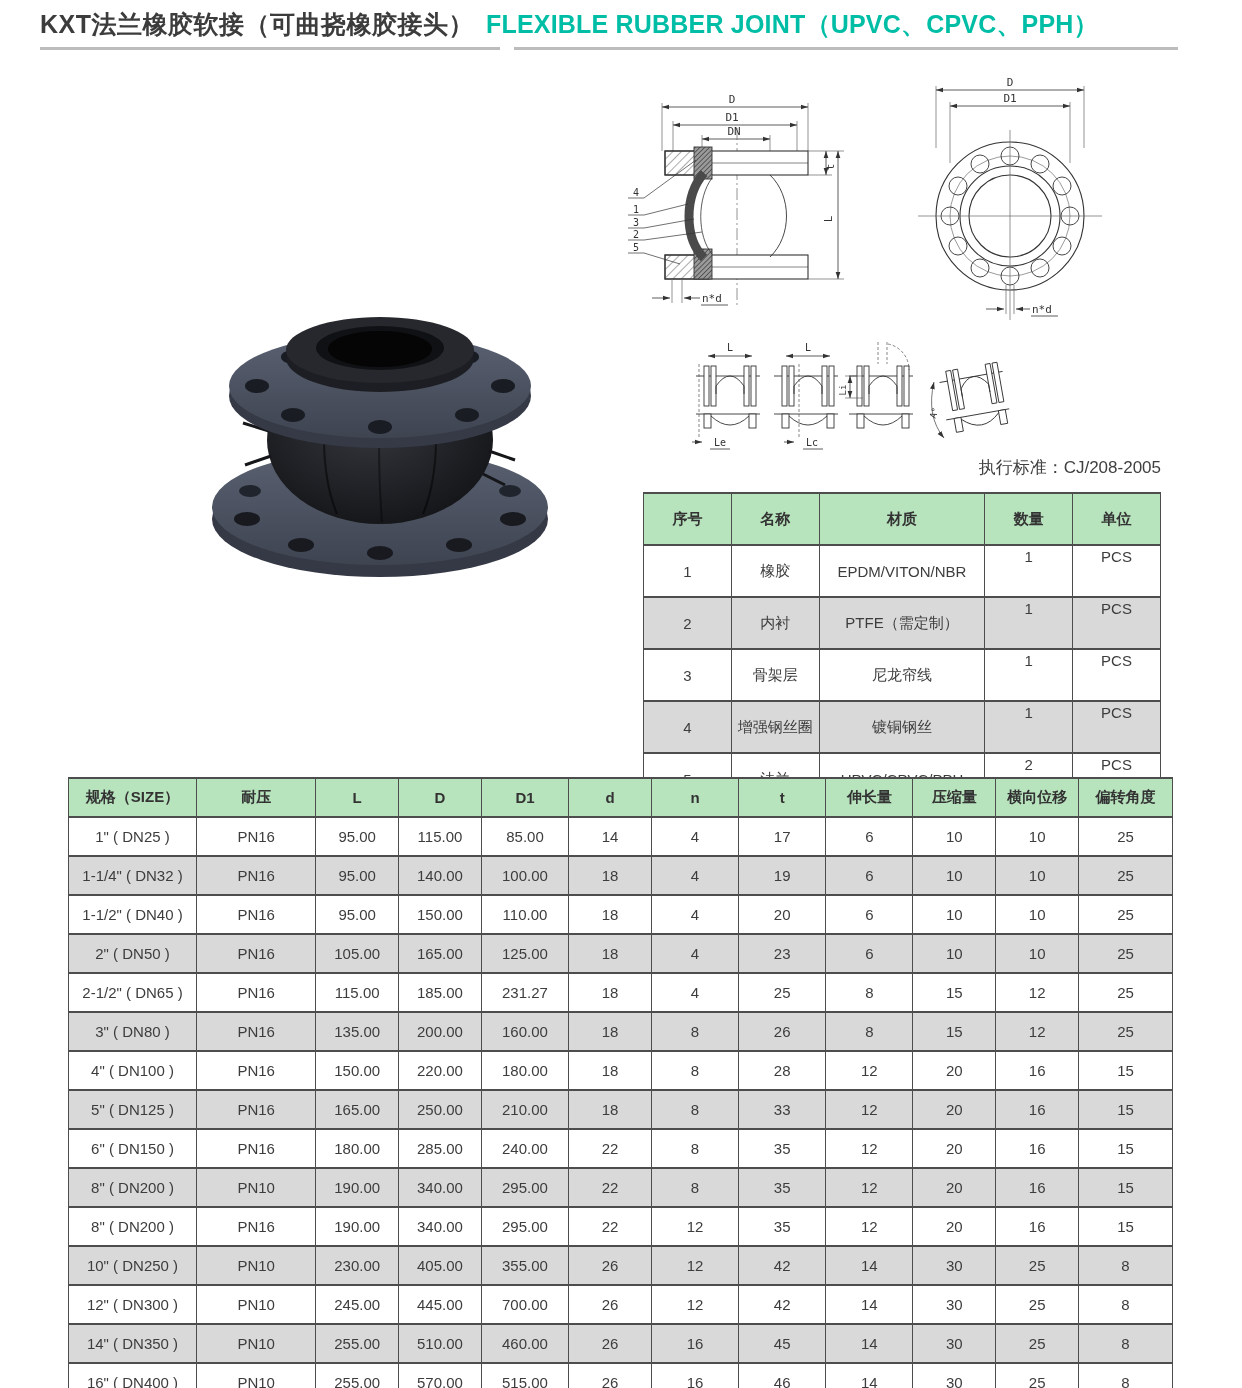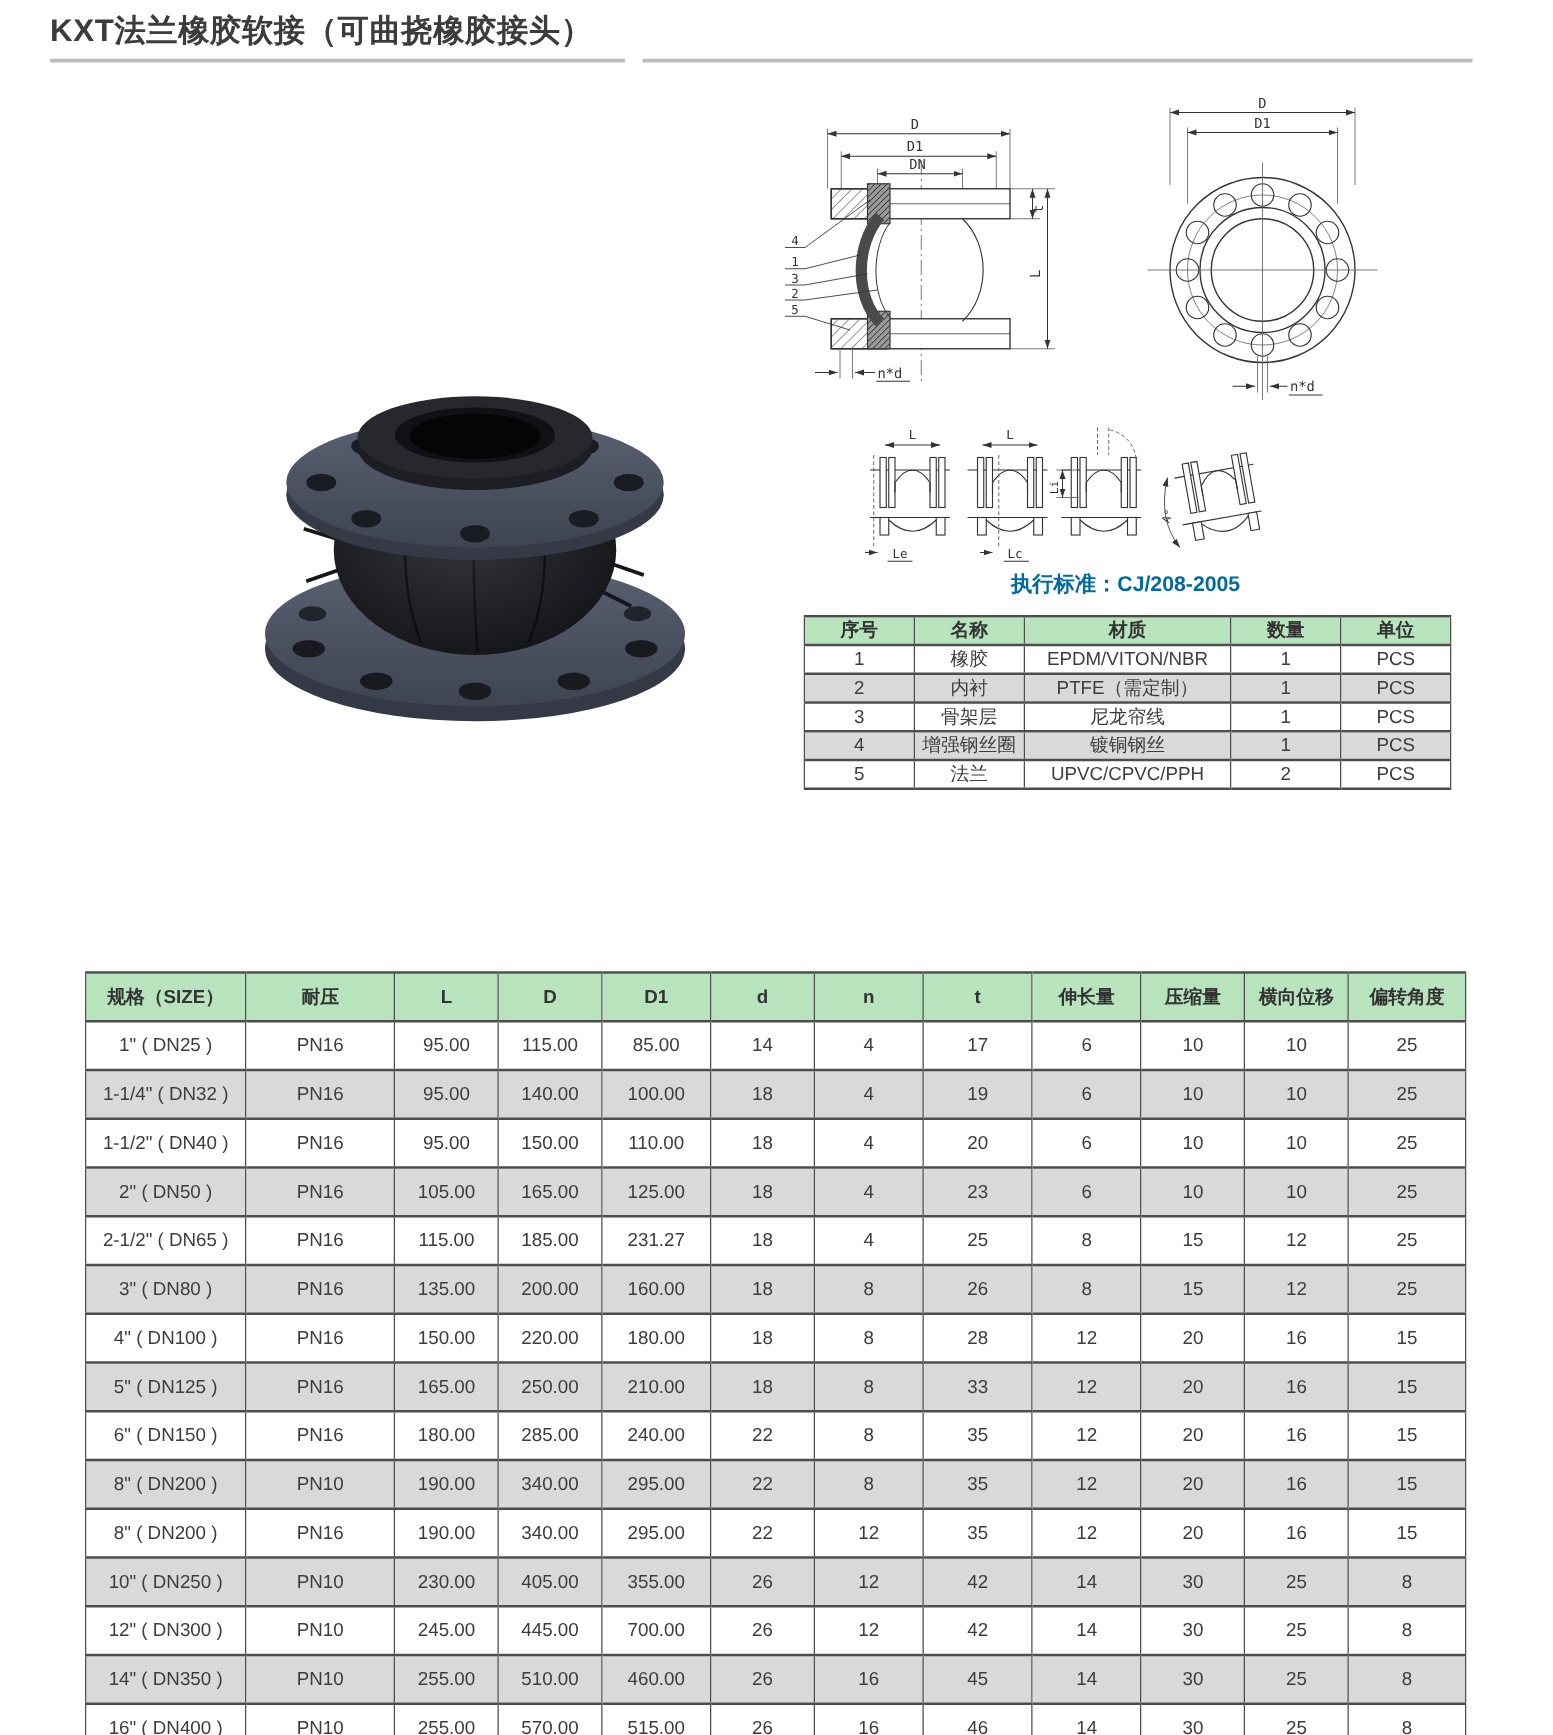--- a/index.html
+++ b/index.html
@@ -8,53 +8,54 @@
 
   
   .titles{position:absolute;left:40px;top:8px;display:flex;align-items:flex-end;white-space:nowrap;}
   .title-zh{font-size:25px;font-weight:bold;color:#3c3c3c;letter-spacing:.5px;}
   .title-en{font-size:25px;font-weight:bold;color:#00bea6;margin-left:12px;letter-spacing:.2px;}
   .rule{position:absolute;height:3px;background:#bcbcbc;top:47px;}
   .rule.left{left:40px;width:460px;}
   .rule.right{left:514px;width:664px;}
 
   
-  .std-note{position:absolute;left:640px;top:456px;width:521px;text-align:center;
-            font-size:17px;font-weight:bold;color:#0369a1;}
+  .std-note{position:absolute;left:640px;top:456px;width:521px;text-align:right;
+            font-size:17px;font-weight:normal;color:#404040;}
 
   
   table{border-collapse:collapse;table-layout:fixed;}
   th,td{border-left:1px solid #4d4d4d;border-right:1px solid #4d4d4d;
         border-top:2px solid #4d4d4d;border-bottom:2px solid #4d4d4d;
         text-align:center;vertical-align:middle;font-size:15px;color:#3d3d3d;
         overflow:hidden;white-space:nowrap;padding:0 2px;}
   th{background:#b7e3bd;font-weight:bold;color:#333;}
   tbody tr:nth-child(even) td{background:#d9d9d9;}
   tbody tr:nth-child(odd) td{background:#ffffff;}
 
   .parts-table{position:absolute;left:643px;top:492px;width:518px;}
-  .parts-table tr{height:23px;}
+  .parts-table tr{height:52px;}
   .parts-table td:nth-child(4),.parts-table td:nth-child(5){vertical-align:top;padding-top:2px;}
 
   .spec-table{position:absolute;left:68px;top:777px;width:1105px;}
   .spec-table tr{height:39px;}
 
   
   .techdraw{position:absolute;left:620px;top:68px;width:620px;height:268px;}
   .states{position:absolute;left:690px;top:330px;width:330px;height:128px;}
   .photo{position:absolute;left:185px;top:288px;width:390px;height:300px;}
   svg text{font-family:"DejaVu Sans Mono","Liberation Mono",monospace;fill:#333;}
 </style>
 </head>
 <body>
 
 <div class="page">
 
   <div class="titles">
     <span class="title-zh">KXT法兰橡胶软接（可曲挠橡胶接头）</span>
+    <span class="title-en">FLEXIBLE RUBBER JOINT（UPVC、CPVC、PPH）</span>
   </div>
   <div class="rule left"></div>
   <div class="rule right"></div>
 
   <svg class="photo" viewBox="0 0 390 300">
     <defs>
       <linearGradient id="gFl" x1="0" y1="0" x2="0" y2="1">
         <stop offset="0" stop-color="#5a6172"></stop>
           <stop offset="1" stop-color="#3e4450"></stop>
       </linearGradient>

